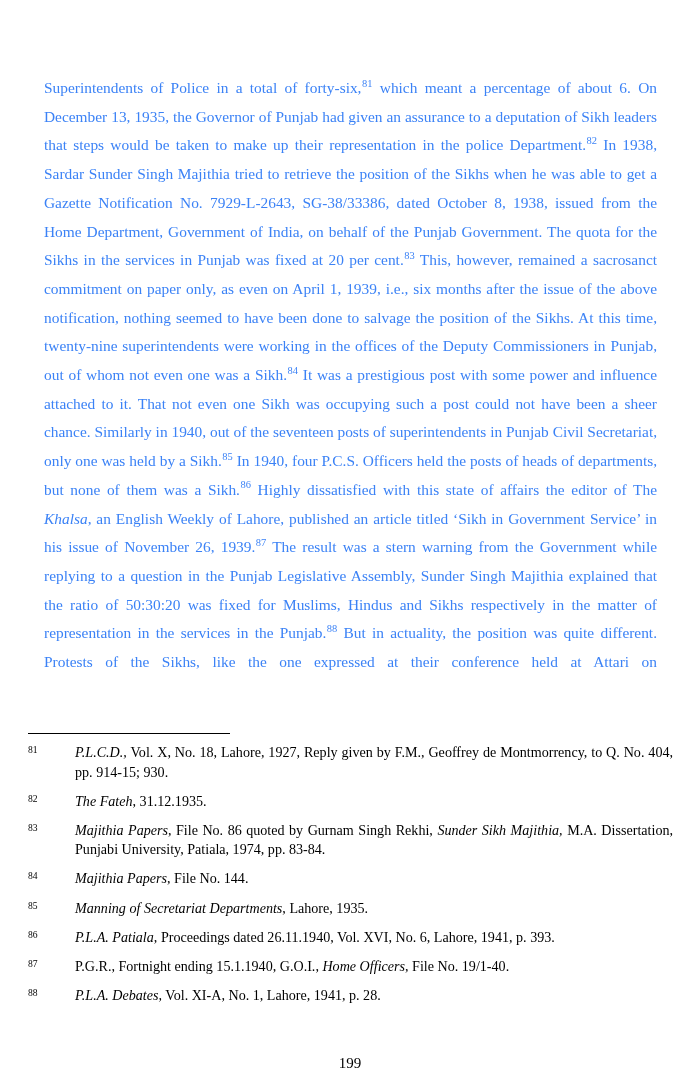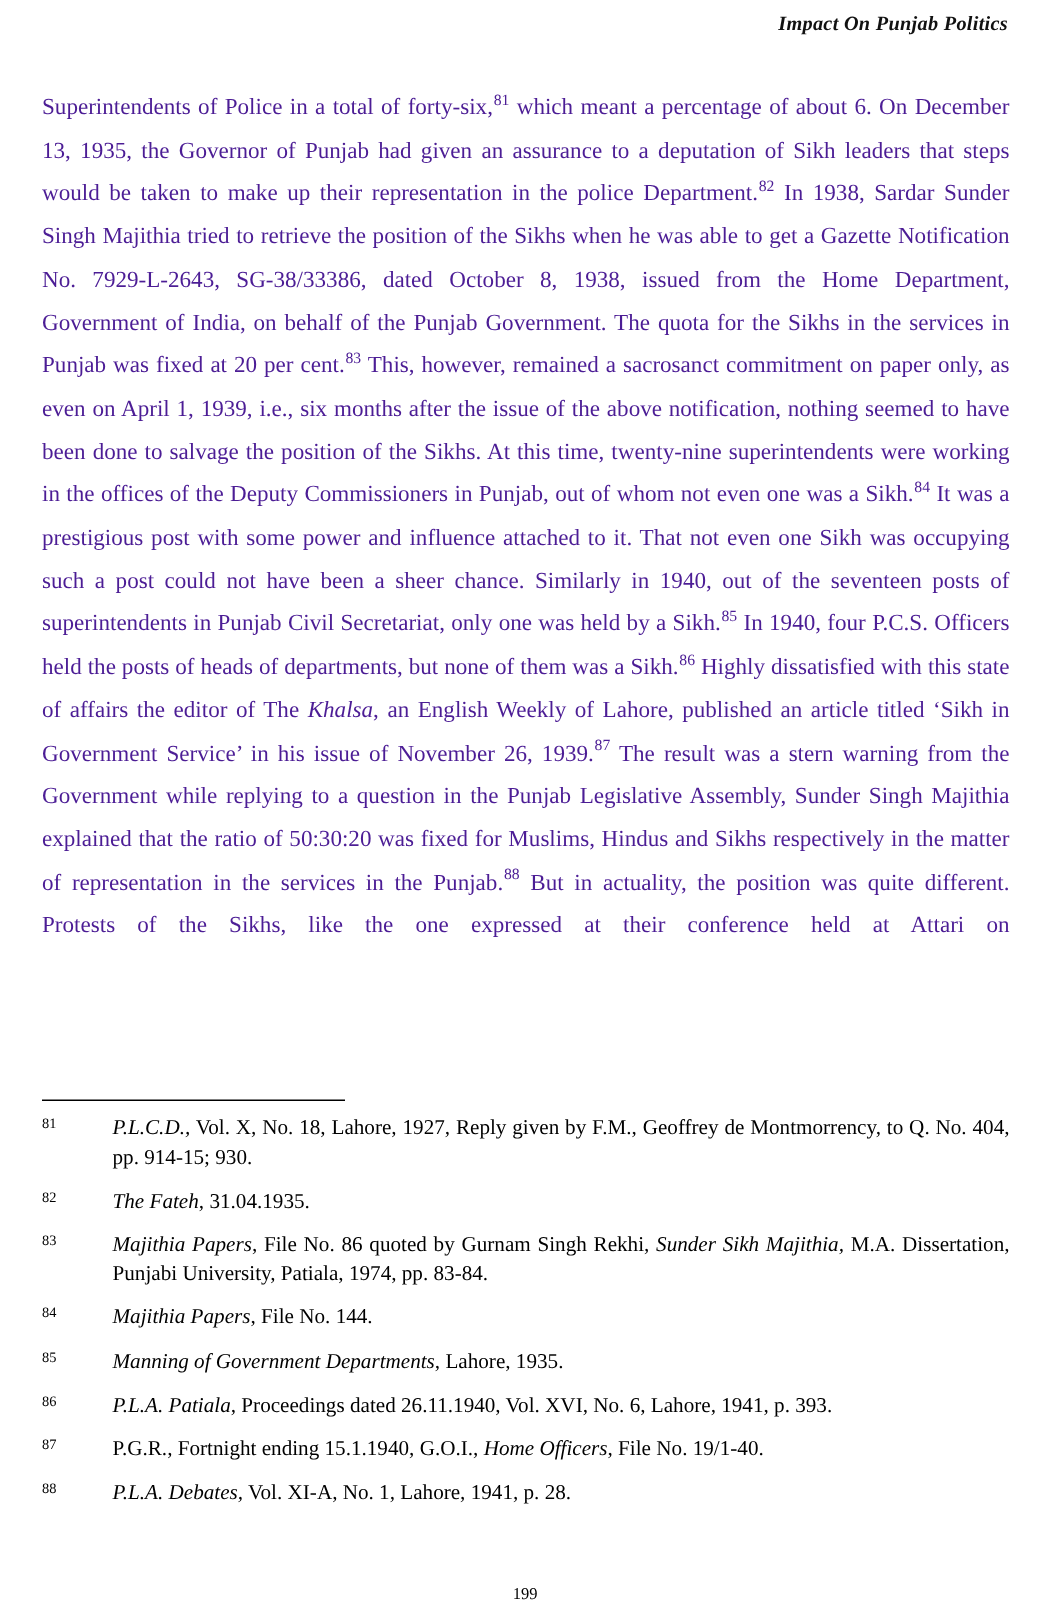--- a/index.html
+++ b/index.html
@@ -41,26 +41,26 @@
 
   
   .body-block {
     position: absolute;
     left: 28px;
     top: 58px;
     width: 645px;
   }
 
   .body-para {
-    margin: 0;
+    margin: 16px;
     font-size: 15.4px;
     line-height: 28.7px;
     text-align: justify;
     text-justify: inter-word;
-    color: #4c1d95;
+    color: #3b82f6;
     hyphens: none;
   }
   
   .body-para:after {
     content: "";
     display: inline-block;
     width: 100%;
   }
 
   i, .ital { font-style: italic; }
@@ -115,59 +115,58 @@
   }
   .fn-text.nojust { text-align: left; }
 
   
   .page-number {
     position: absolute;
     left: 0;
     top: 1053px;
     width: 700px;
     text-align: center;
-    font-size: 11px;
+    font-size: 15px;
     line-height: 20px;
     color: #000;
     font-family: Liberation Serif, serif;
   }
 </style>
 </head>
 <body>
 
 <div class="page">
 
-  <div class="running-header">Impact On Punjab Politics</div>
 
   <div class="body-block">
     <p class="body-para"><span>Superintendents of Police in a total of forty-six,</span><sup class="fnref">81</sup><span> which meant a percentage of about 6. On December 13, 1935, the Governor of Punjab had given an assurance to a deputation of Sikh leaders that steps would be taken to make up their representation in the police Department.</span><sup class="fnref">82</sup><span> In 1938, Sardar Sunder Singh Majithia tried to retrieve the position of the Sikhs when he was able to get a Gazette Notification No. 7929-L-2643, SG-38/33386, dated October 8, 1938, issued from the Home Department, Government of India, on behalf of the Punjab Government. The quota for the Sikhs in the services in Punjab was fixed at 20 per cent.</span><sup class="fnref">83</sup><span> This, however, remained a sacrosanct commitment on paper only, as even on April 1, 1939, i.e., six months after the issue of the above notification, nothing seemed to have been done to salvage the position of the Sikhs. At this time, twenty-nine superintendents were working in the offices of the Deputy Commissioners in Punjab, out of whom not even one was a Sikh.</span><sup class="fnref">84</sup><span> It was a prestigious post with some power and influence attached to it. That not even one Sikh was occupying such a post could not have been a sheer chance. Similarly in 1940, out of the seventeen posts of superintendents in Punjab Civil Secretariat, only one was held by a Sikh.</span><sup class="fnref">85</sup><span> In 1940, four P.C.S. Officers held the posts of heads of departments, but none of them was a Sikh.</span><sup class="fnref">86</sup><span> Highly dissatisfied with this state of affairs the editor of The </span><i>Khalsa</i><span>, an English Weekly of Lahore, published an article titled ‘Sikh in Government Service’ in his issue of November 26, 1939.</span><sup class="fnref">87</sup><span> The result was a stern warning from the Government while replying to a question in the Punjab Legislative Assembly, Sunder Singh Majithia explained that the ratio of 50:30:20 was fixed for Muslims, Hindus and Sikhs respectively in the matter of representation in the services in the Punjab.</span><sup class="fnref">88</sup><span> But in actuality, the position was quite different. Protests of the Sikhs, like the one expressed at their conference held at Attari on</span></p>
   </div>
 
   <div class="fn-rule"></div>
 
   <div class="footnotes">
       <div class="footnote">
         <span class="fn-num">81</span>
         <span class="fn-text"><i>P.L.C.D.,</i><span> Vol. X, No. 18, Lahore, 1927, Reply given by F.M., Geoffrey de Montmorrency, to Q. No. 404, pp. 914-15; 930.</span></span>
       </div>
       <div class="footnote">
         <span class="fn-num">82</span>
-        <span class="fn-text nojust"><i>The Fateh</i><span>, 31.04.1935.</span></span>
+        <span class="fn-text nojust"><i>The Fateh</i><span>, 31.12.1935.</span></span>
       </div>
       <div class="footnote">
         <span class="fn-num">83</span>
         <span class="fn-text"><i>Majithia Papers</i><span>, File No. 86 quoted by Gurnam Singh Rekhi, </span><i>Sunder Sikh Majithia,</i><span> M.A. Dissertation, Punjabi University, Patiala, 1974, pp. 83-84.</span></span>
       </div>
       <div class="footnote">
         <span class="fn-num">84</span>
         <span class="fn-text nojust"><i>Majithia Papers</i><span>, File No. 144.</span></span>
       </div>
       <div class="footnote">
         <span class="fn-num">85</span>
-        <span class="fn-text nojust"><i>Manning of Government Departments</i><span>, Lahore, 1935.</span></span>
+        <span class="fn-text nojust"><i>Manning of Secretariat Departments</i><span>, Lahore, 1935.</span></span>
       </div>
       <div class="footnote">
         <span class="fn-num">86</span>
         <span class="fn-text nojust"><i>P.L.A. Patiala</i><span>, Proceedings dated 26.11.1940, Vol. XVI, No. 6, Lahore, 1941, p. 393.</span></span>
       </div>
       <div class="footnote">
         <span class="fn-num">87</span>
         <span class="fn-text nojust"><span>P.G.R., Fortnight ending 15.1.1940, G.O.I., </span><i>Home Officers</i><span>, File No. 19/1-40.</span></span>
       </div>
       <div class="footnote">

